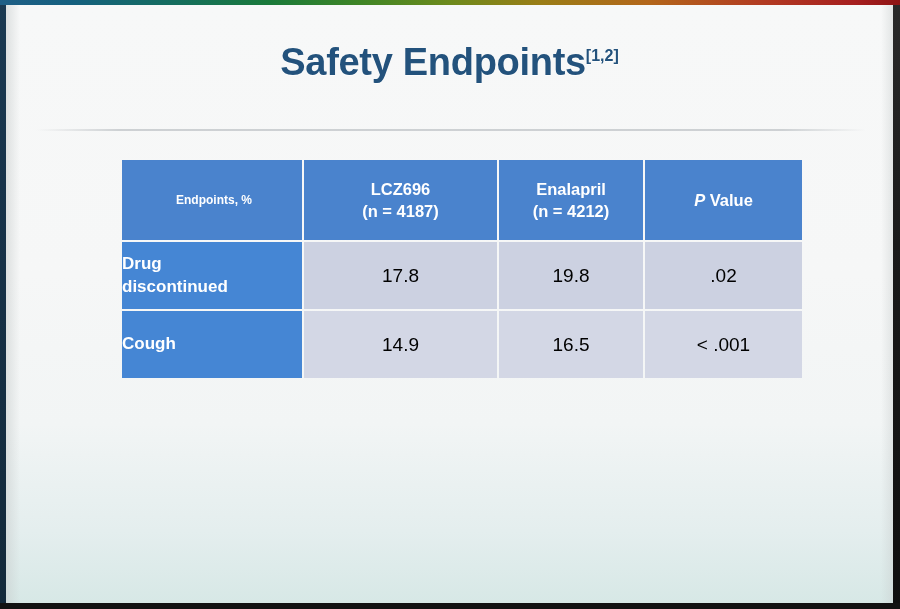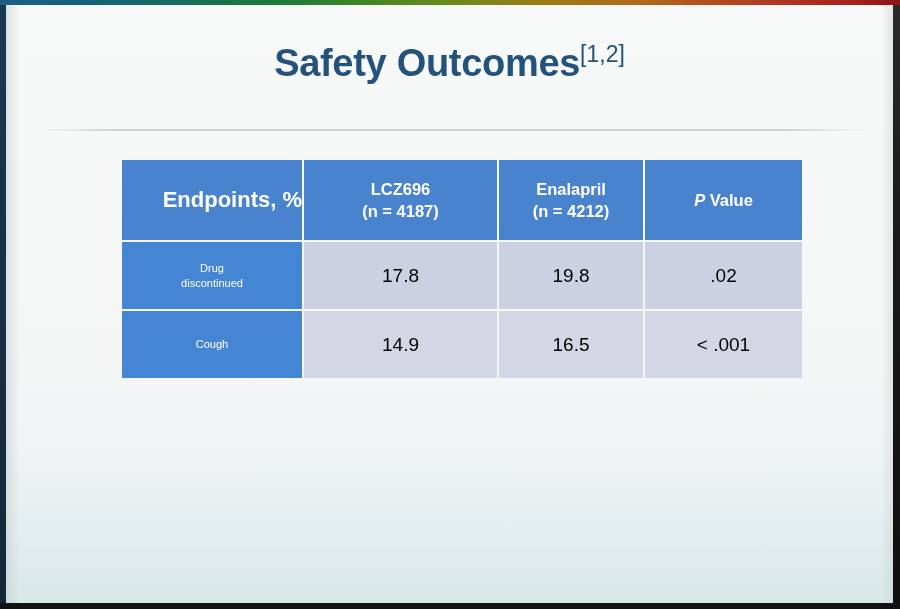--- a/index.html
+++ b/index.html
@@ -107,23 +107,23 @@
     width: 887px;
     text-align: center;
     color: #23527c;
     font-size: 38px;
     font-weight: bold;
     letter-spacing: -0.3px;
     text-shadow: 0 1px 0 rgba(255,255,255,0.75);
     white-space: nowrap;
   }
   .title .sup {
-    font-size: 23px;
+    font-size: 16px;
     vertical-align: super;
-    font-weight: normal;
+    font-weight: bold;
     letter-spacing: 0;
   }
 
   
   .table-wrap {
     position: absolute;
     left: 114px;
     top: 153px;
     width: 676px;
   }
@@ -147,35 +147,35 @@
   
   .hdr {
     background: #4a83cd;
     color: #ffffff;
     font-weight: bold;
     height: 80px;
     font-size: 16.5px;
     line-height: 1.35;
   }
   .hdr.left {
-    text-align: right;
+    text-align: center;
     padding-left: 4px;
-    font-size: 22px;
+    font-size: 12px;
   }
   .hdr.center { text-align: center; }
   .hdr .ital { font-style: italic; }
 
   
   .lbl {
     background: #4586d4;
     color: #ffffff;
-    font-weight: normal;
-    font-size: 11px;
+    font-weight: bold;
+    font-size: 17px;
     line-height: 1.3;
-    text-align: center;
+    text-align: left;
     padding-left: 16px;
     height: 67px;
   }
 
   
   .val {
     text-align: center;
     color: #000000;
     font-size: 19px;
     height: 67px;
@@ -195,21 +195,21 @@
 
   <div class="frame-left"></div>
   <div class="frame-right"></div>
   <div class="frame-bottom"></div>
   <div class="top-strip"></div>
 
   <div class="slide">
 
     <div class="seam"></div>
 
-    <div class="title"><span>Safety Outcomes</span><span class="sup">[1,2]</span></div>
+    <div class="title"><span>Safety Endpoints</span><span class="sup">[1,2]</span></div>
 
     <div class="table-wrap">
       <table class="outcomes">
         <colgroup>
           <col class="c-end">
           <col class="c-lcz">
           <col class="c-ena">
           <col class="c-pval">
         </colgroup>
         <thead>

